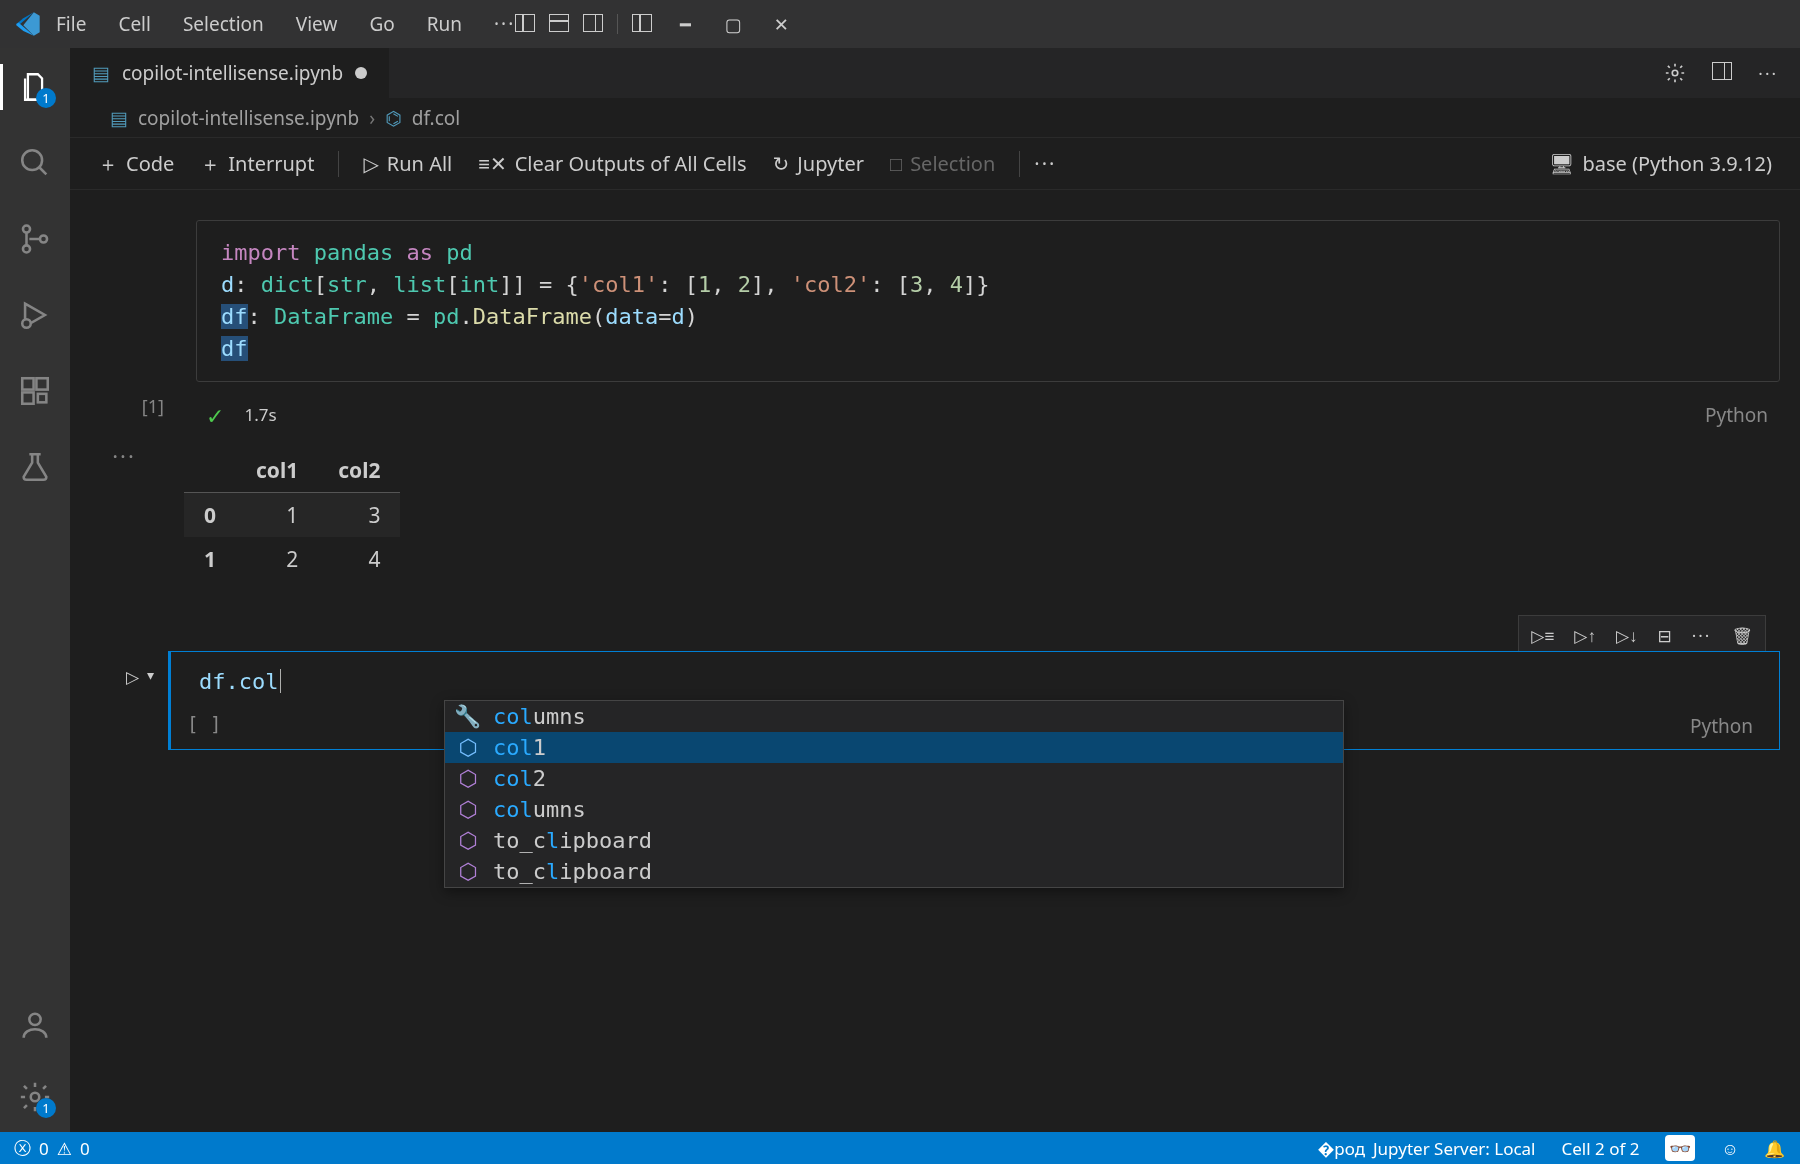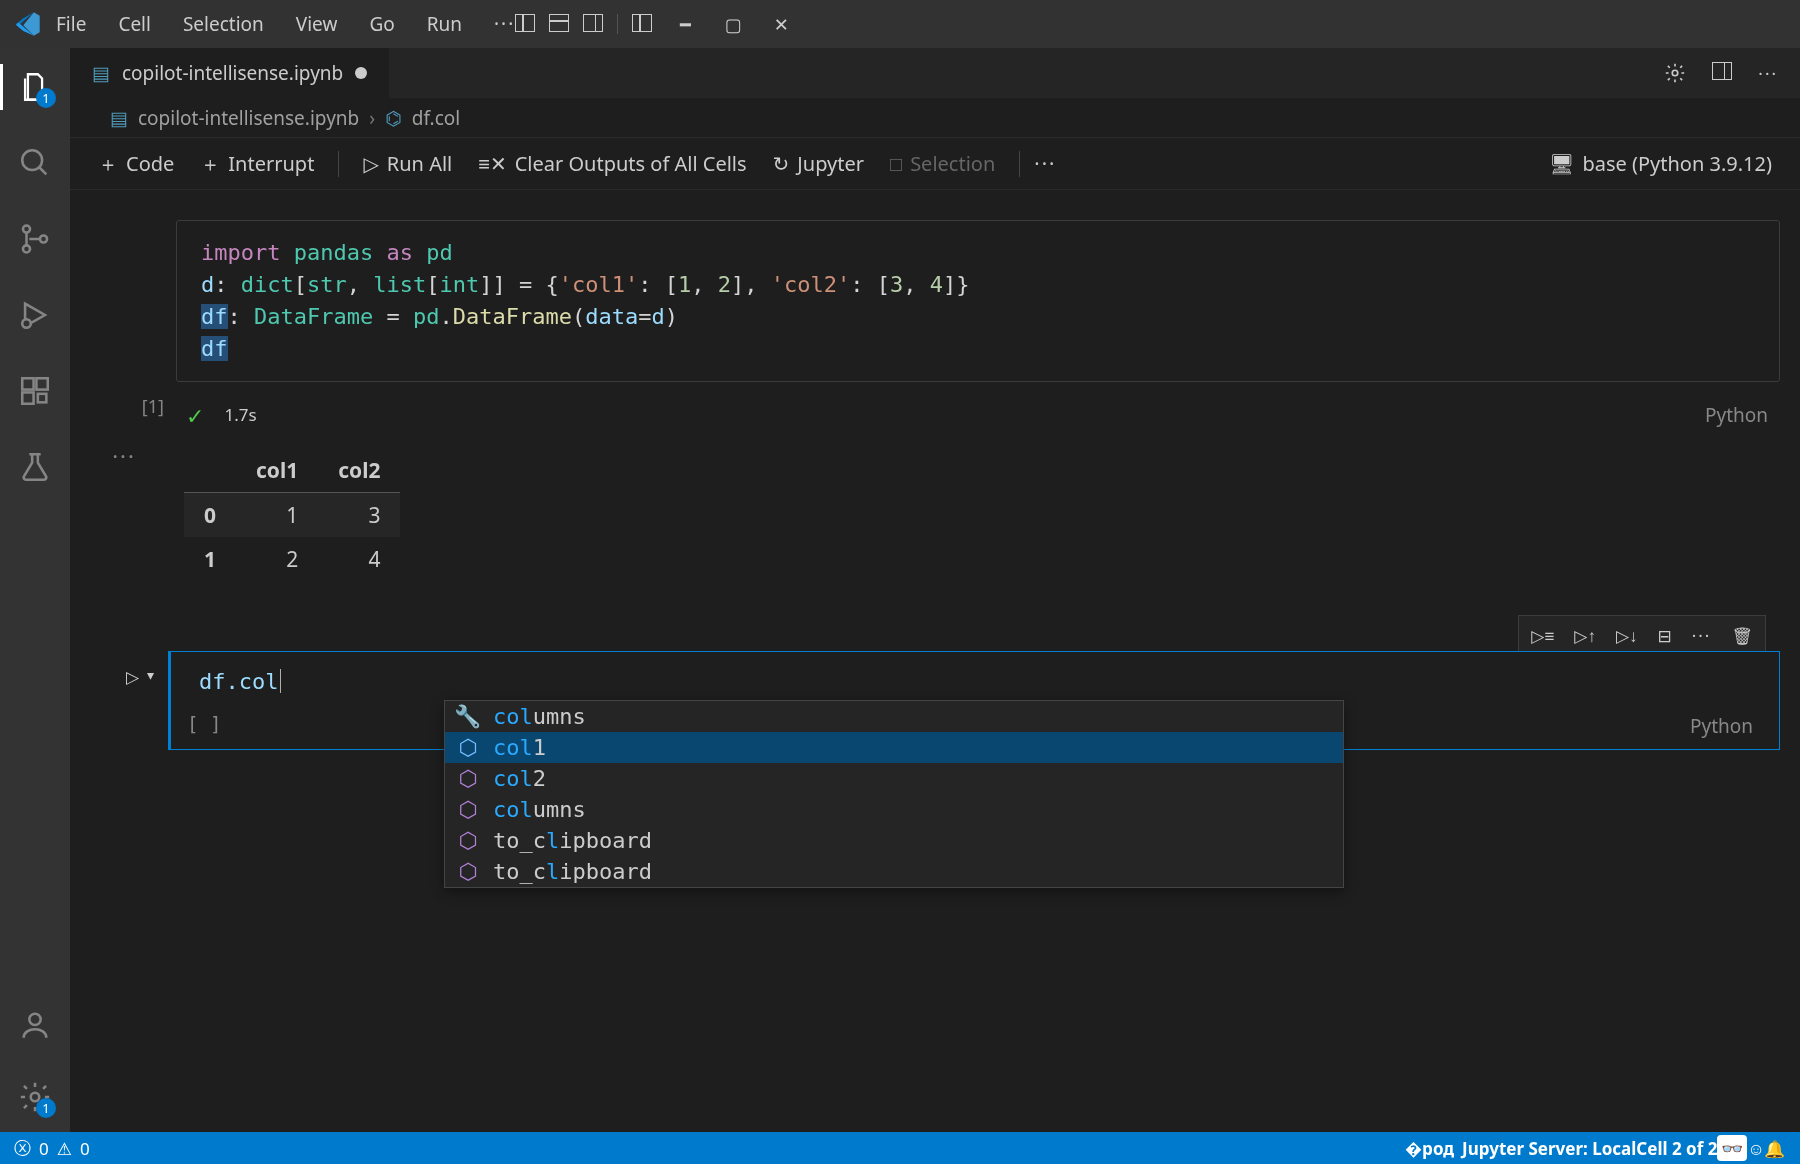--- a/index.html
+++ b/index.html
@@ -55,21 +55,21 @@
 
 .nb-toolbar{height:52px;display:flex;align-items:center;gap:6px;
   padding:0 18px;font-size:20px;border-bottom:1px solid #2a2a2a;}
 .nb-toolbar .tb-btn{display:flex;align-items:center;gap:8px;padding:4px 10px;cursor:pointer;}
 .nb-toolbar .sep{width:1px;height:26px;background:#444;margin:0 8px;}
 .nb-toolbar .disabled{color:#666;}
 .nb-toolbar .right{margin-left:auto;display:flex;align-items:center;gap:18px;}
 
 .nb-body{flex:1;overflow:auto;padding:30px 20px 20px 14px;position:relative;}
 
-.cell{display:flex;gap:12px;justify-content:space-between;}
+.cell{display:flex;gap:32px;justify-content:space-between;}
 .cell .gutter{width:80px;text-align:right;color:#858585;font-size:18px;
   display:flex;flex-direction:column;align-items:flex-end;padding-top:6px;}
 .cell .cell-main{flex:1;}
 .code-box{border:1px solid #3c3c3c;border-radius:3px;background:#1e1e1e;
   padding:16px 24px;font-family:Consolas,monospace;font-size:22px;line-height:1.45;white-space:pre;}
 .kw{color:#c586c0;} .mod{color:#4ec9b0;} .id{color:#9cdcfe;} .type{color:#4ec9b0;}
 .str{color:#ce9178;} .num{color:#b5cea8;} .fn{color:#dcdcaa;} .op{color:#d4d4d4;}
 .selbg{background:#264f78;}
 
 .exec-row{display:flex;align-items:center;gap:20px;margin-top:12px;padding-left:10px;}
@@ -106,21 +106,21 @@
 .suggest .row.sel{background:#094771;}
 .suggest .match{color:#2aaaff;}
 .suggest .icon{width:22px;display:inline-flex;justify-content:center;}
 .icon-wrench{color:#ccc;}
 .icon-cube{color:#b180d7;}
 .icon-cube.pub{color:#75beff;}
 
 .status-bar{height:32px;background:#007acc;color:#fff;display:flex;
   align-items:center;font-size:17px;padding:0 14px;gap:20px;position:absolute;bottom:0;left:0;right:0;}
 .status-bar .seg{display:flex;align-items:center;gap:8px;cursor:pointer;}
-.status-bar .right{margin-left:auto;display:flex;align-items:center;font-weight:bold;}
+.status-bar .right{margin-left:auto;display:flex;gap:26px;align-items:center;}
 .status-bar .bot{background:#fff;color:#007acc;width:30px;height:26px;border-radius:4px;
   display:flex;align-items:center;justify-content:center;font-size:18px;}
 
 .more-dots{letter-spacing:2px;}
 svg{display:block;}
 </style>
 </head>
 <body>
 
 <div class="title-bar">

